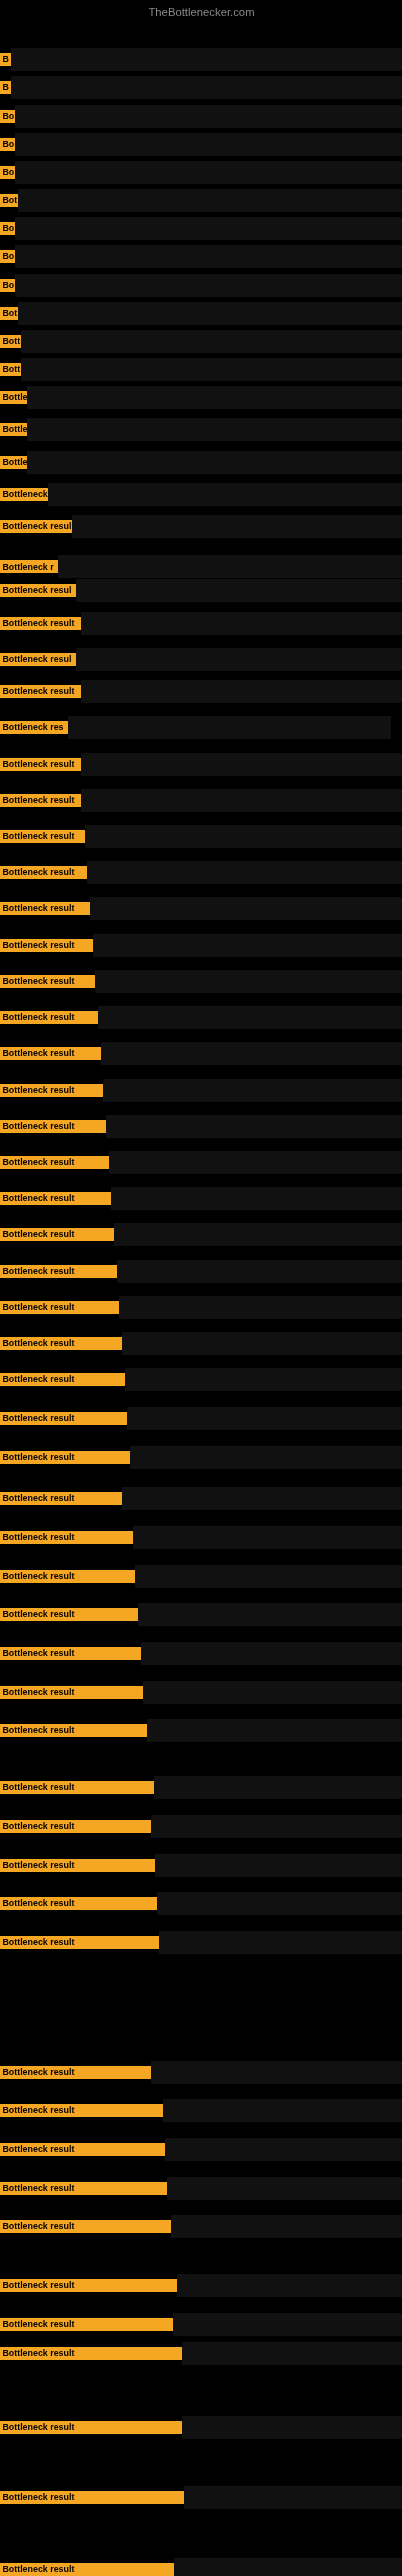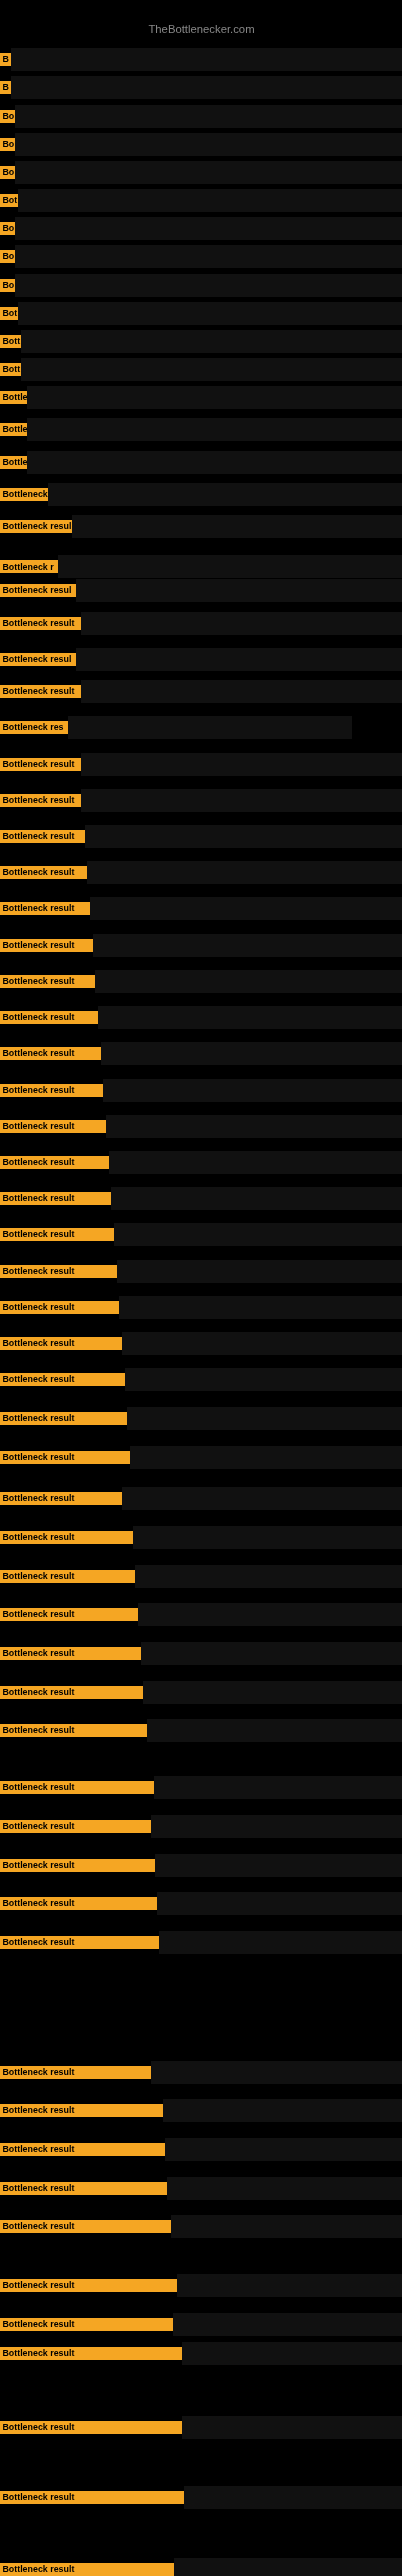--- a/index.html
+++ b/index.html
@@ -13,21 +13,21 @@
       min-height: 2576px;
       font-family: Arial, sans-serif;
       position: relative;
     }
     .site-title {
       color: #888;
       font-size: 11.3px;
       text-align: center;
       padding: 6.4px 0 3.2px 0;
       position: absolute;
-      top: 17px;
+      top: 0;
       left: 0;
       right: 0;
     }
     .items-container {
       position: absolute;
       top: 24px;
       left: 0;
       width: 403px;
     }
   </style>
@@ -118,21 +118,21 @@
       <div style="background-color: rgb(17, 17, 17); height: 22.5px; flex: 1 1 0%;"></div>
     </div>
     <div style="position: absolute; top: 624px; left: 0px; width: 403px; display: flex; align-items: center; height: 22.5px;">
       <span style="background-color: rgb(245, 166, 35); color: rgb(0, 0, 0); font-size: 8.9px; font-weight: bold; white-space: nowrap; overflow: hidden; padding: 1.6px 2.4px; display: inline-block; width: 76px; min-width: 76px; max-width: 76px;">Bottleneck resul</span>
       <div style="background-color: rgb(17, 17, 17); height: 22.5px; flex: 1 1 0%;"></div>
     </div>
     <div style="position: absolute; top: 656px; left: 0px; width: 403px; display: flex; align-items: center; height: 22.5px;">
       <span style="background-color: rgb(245, 166, 35); color: rgb(0, 0, 0); font-size: 8.9px; font-weight: bold; white-space: nowrap; overflow: hidden; padding: 1.6px 2.4px; display: inline-block; width: 81px; min-width: 81px; max-width: 81px;">Bottleneck result</span>
       <div style="background-color: rgb(17, 17, 17); height: 22.5px; flex: 1 1 0%;"></div>
     </div>
-    <div style="position: absolute; top: 692px; left: 0px; width: 352px; display: flex; align-items: center; height: 22.5px;">
+    <div style="position: absolute; top: 692px; left: 0px; width: 391px; display: flex; align-items: center; height: 22.5px;">
       <span style="background-color: rgb(245, 166, 35); color: rgb(0, 0, 0); font-size: 8.9px; font-weight: bold; white-space: nowrap; overflow: hidden; padding: 1.6px 2.4px; display: inline-block; width: 68px; min-width: 68px; max-width: 68px;">Bottleneck res</span>
       <div style="background-color: rgb(17, 17, 17); height: 22.5px; flex: 1 1 0%;"></div>
     </div>
     <div style="position: absolute; top: 729px; left: 0px; width: 403px; display: flex; align-items: center; height: 22.5px;">
       <span style="background-color: rgb(245, 166, 35); color: rgb(0, 0, 0); font-size: 8.9px; font-weight: bold; white-space: nowrap; overflow: hidden; padding: 1.6px 2.4px; display: inline-block; width: 81px; min-width: 81px; max-width: 81px;">Bottleneck result</span>
       <div style="background-color: rgb(17, 17, 17); height: 22.5px; flex: 1 1 0%;"></div>
     </div>
     <div style="position: absolute; top: 765px; left: 0px; width: 403px; display: flex; align-items: center; height: 22.5px;">
       <span style="background-color: rgb(245, 166, 35); color: rgb(0, 0, 0); font-size: 8.9px; font-weight: bold; white-space: nowrap; overflow: hidden; padding: 1.6px 2.4px; display: inline-block; width: 81px; min-width: 81px; max-width: 81px;">Bottleneck result</span>
       <div style="background-color: rgb(17, 17, 17); height: 22.5px; flex: 1 1 0%;"></div>

